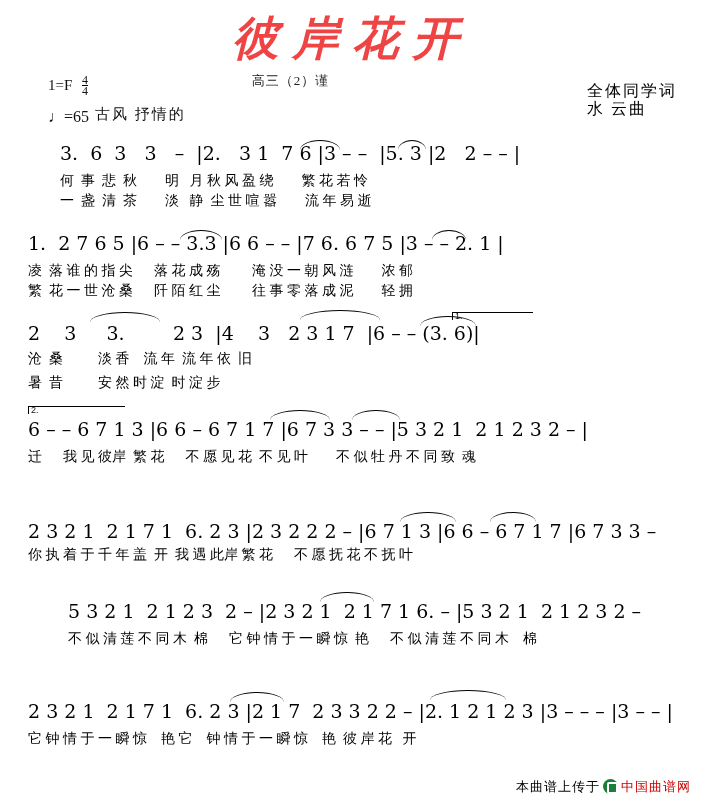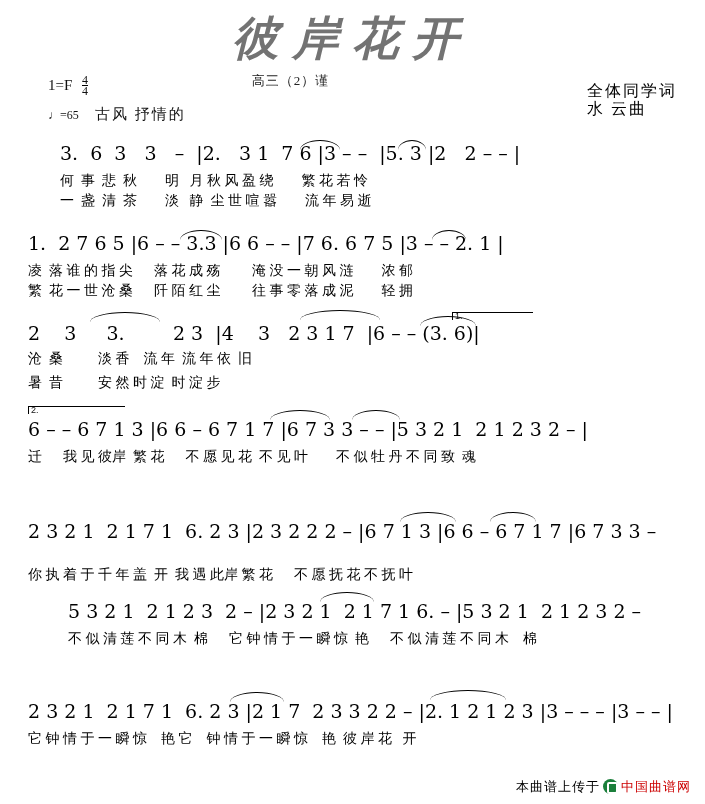--- a/index.html
+++ b/index.html
@@ -12,21 +12,21 @@
     overflow:hidden;
   }
   .title{
     position:absolute;top:8px;left:0;width:705px;
     text-align:center;
     font-family:Liberation Serif, serif;
     font-weight:bold;
     font-size:46px;
     letter-spacing:14px;
     font-style:italic;
-    color:#737373;
+    color:#ef4444;
   }
   .subtitle{
     position:absolute;top:72px;left:0;width:581px;
     text-align:center;
     font-size:13px;
     color:#222;
     letter-spacing:1px;
   }
   .credits{
     position:absolute;top:82px;right:28px;
@@ -48,21 +48,21 @@
     font-size:12px;
     line-height:10px;
     margin-left:6px;
     position:relative;
     top:-1px;
   }
   .keysig .frac .num{display:block;}
   .keysig .frac .den{display:block;border-top:1.5px solid #000;}
   .tempo{
     position:absolute;top:108px;left:48px;
-    font-size:12px;
+    font-size:16px;
     font-family:Liberation Serif, serif;
   }
   .mood{
     position:absolute;top:105px;left:95px;
     font-size:15px;
     letter-spacing:2px;
   }
   
   .system{position:absolute;left:0;width:705px;}
   .mrow{
@@ -191,21 +191,21 @@
 
 <div class="system" style="top:418px;">
   <div class="mrow"><span class="notes">6 – – 6 7 1 3 |6 6 – 6 7 1 7 |6 7 3 3 – – |5 3 2 1  2 1 2 3 2 – |</span></div>
   <div class="lyric" style="top:4px;"><span class="lyr">迁      我 见 彼岸  繁 花      不 愿 见 花  不 见 叶        不 似 牡 丹 不 同 致  魂</span></div>
 </div>
 <div class="slur" style="top:410px;left:270px;width:60px;"></div>
 <div class="slur" style="top:410px;left:352px;width:48px;"></div>
 
 <div class="system" style="top:520px;">
   <div class="mrow"><span class="notes">2 3 2 1  2 1 7 1  6. 2 3 |2 3 2 2 2 – |6 7 1 3 |6 6 – 6 7 1 7 |6 7 3 3 –</span></div>
-  <div class="lyric" style="top:20px;"><span class="lyr">你 执 着 于 千 年 盖  开  我 遇 此岸 繁 花      不 愿 抚 花 不 抚 叶</span></div>
+  <div class="lyric" style="top:0;"><span class="lyr">你 执 着 于 千 年 盖  开  我 遇 此岸 繁 花      不 愿 抚 花 不 抚 叶</span></div>
 </div>
 <div class="slur" style="top:512px;left:400px;width:56px;"></div>
 <div class="slur" style="top:512px;left:490px;width:46px;"></div>
 
 <div class="system" style="top:600px;margin-left:40px;">
   <div class="mrow"><span class="notes">5 3 2 1  2 1 2 3  2 – |2 3 2 1  2 1 7 1 6. – |5 3 2 1  2 1 2 3 2 –</span></div>
   <div class="lyric" style="top:4px;"><span class="lyr">不 似 清 莲 不 同 木  棉      它 钟 情 于 一 瞬 惊  艳      不 似 清 莲 不 同 木    棉</span></div>
 </div>
 <div class="slur" style="top:592px;left:320px;width:54px;"></div>
 

